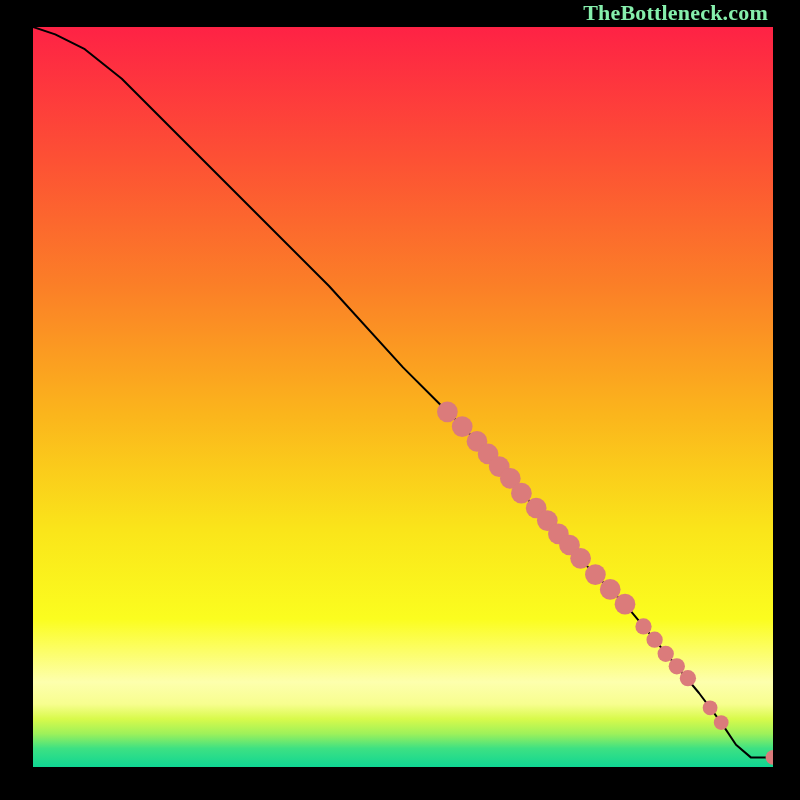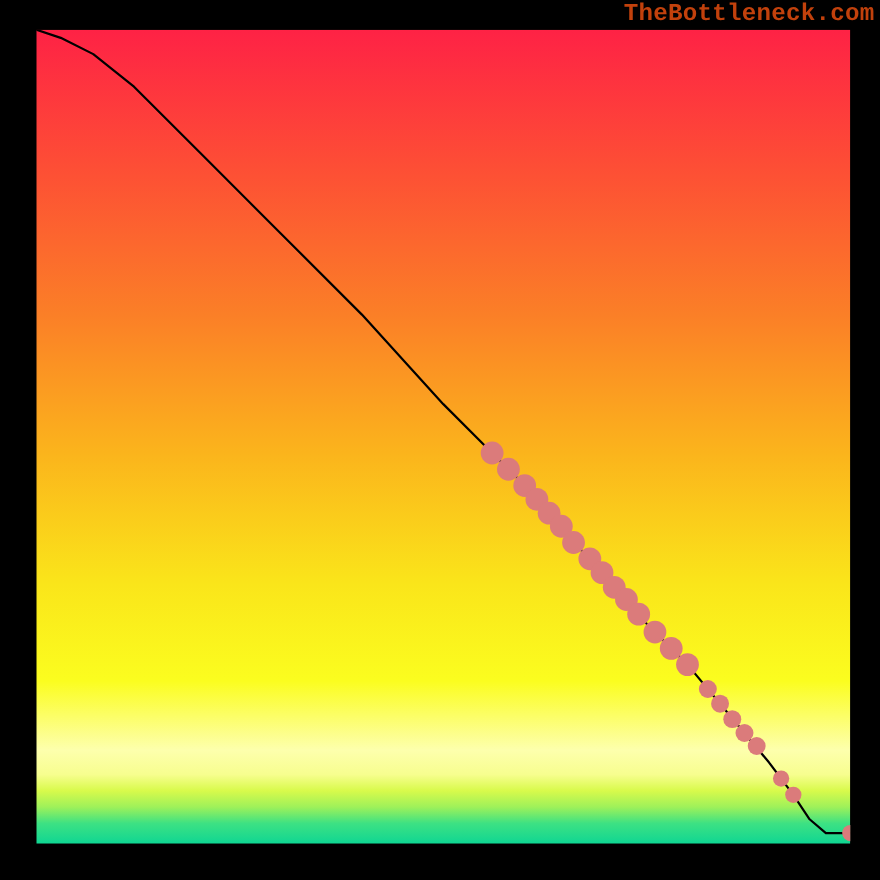--- a/index.html
+++ b/index.html
@@ -12,25 +12,25 @@
   }
   .outer {
     width: 800px;
     height: 800px;
     background: #000;
     position: relative;
   }
   .attribution {
     position: absolute;
     top: 0;
-    right: 5px;
-    font-family: Liberation Mono, monospace;
+    right: 32px;
+    font-family: Liberation Serif, serif;
     font-size: 22px;
     font-weight: 600;
-    color: #c2410c;
+    color: #86efac;
     letter-spacing: 0.2px;
   }
   .plot {
     position: absolute;
     left: 33px;
     top: 27px;
     width: 740px;
     height: 740px;
   }
   .plot svg {

